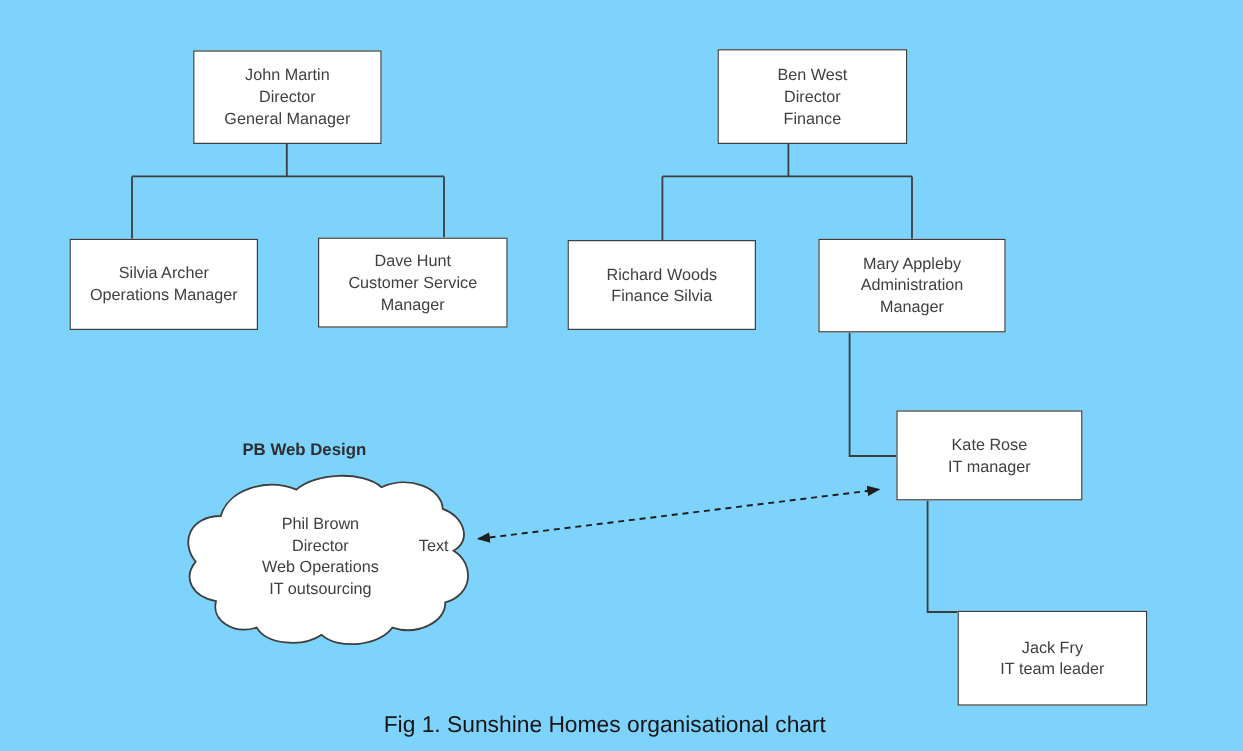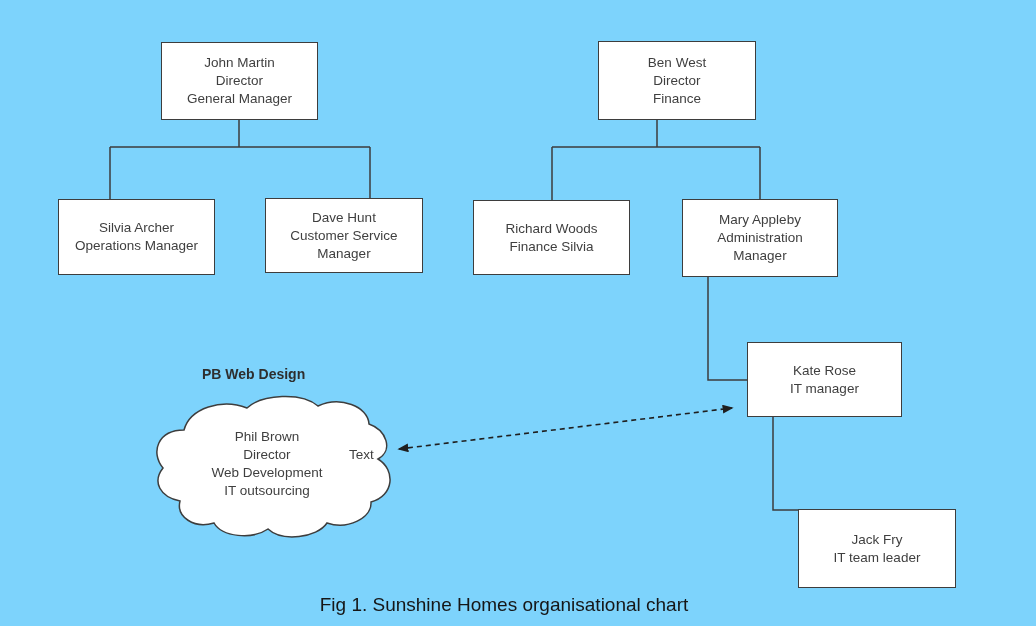--- a/index.html
+++ b/index.html
@@ -174,21 +174,21 @@
   <div class="node" id="node-jack">
     <div>Jack Fry</div>
     <div>IT team leader</div>
   </div>
 
   <div class="cloud-label">PB Web Design</div>
 
   <div class="cloud-text">
     <div>Phil Brown</div>
     <div>Director</div>
-    <div>Web Development</div>
+    <div>Web Operations</div>
     <div>IT outsourcing</div>
   </div>
 
   <div class="text-annotation">Text</div>
 
   <div class="caption">Fig 1. Sunshine Homes organisational chart</div>
 
 </div>
 
 </body></html>

